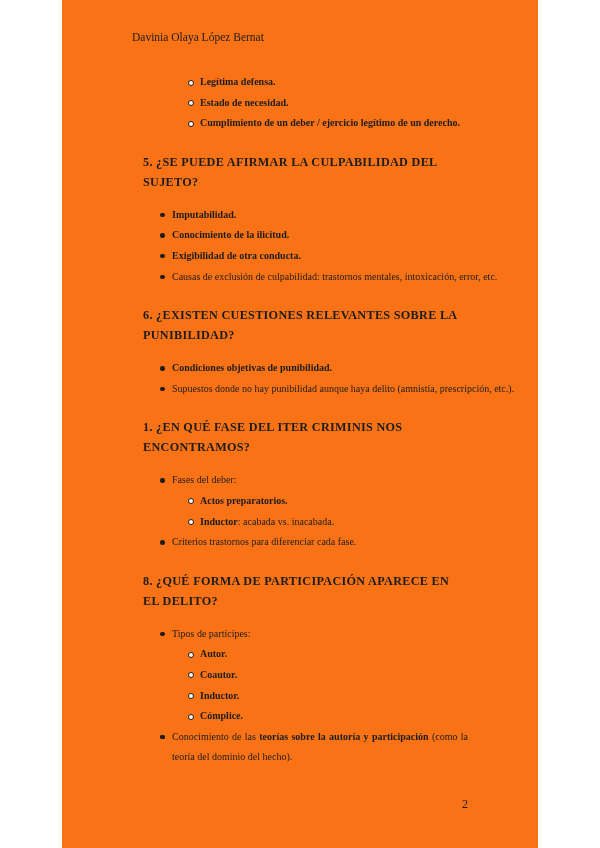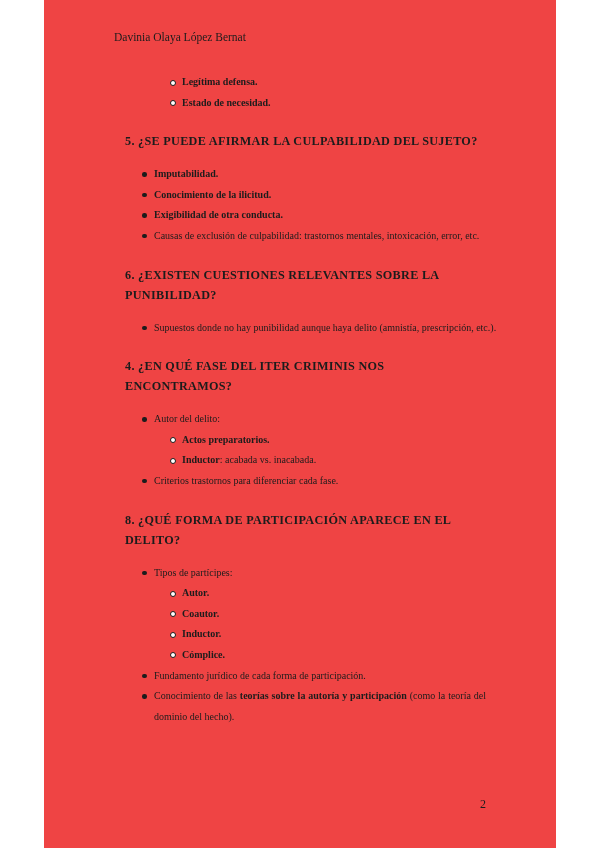--- a/index.html
+++ b/index.html
@@ -1,20 +1,20 @@
 <!DOCTYPE html>
 <html><head>
 <meta charset="utf-8">
 <style>
   html, body { margin: 0; padding: 0; background: #ffffff; }
   .page {
     position: relative;
-    width: 512px;
+    width: 476px;
     height: 848px;
-    background: #ef4444;
+    background: #f97316;
     color: #1c1c1c;
     font-family: "Liberation Serif", "DejaVu Serif", serif;
     font-size: 11.5px;
     overflow: hidden;
     margin: 0 auto;
   }
   .margins {
     position: absolute;
     left: 70px;
     right: 70px;
@@ -80,20 +80,24 @@
     <div class="content">
 
       <div class="row l2 nowrap">
         <span class="bullet-circle"></span>
         <span class="b">Legítima defensa.</span>
       </div>
       <div class="row l2 nowrap">
         <span class="bullet-circle"></span>
         <span class="b">Estado de necesidad.</span>
       </div>
+      <div class="row l2 nowrap">
+        <span class="bullet-circle"></span>
+        <span class="b">Cumplimiento de un deber / ejercicio legítimo de un derecho.</span>
+      </div>
 
       <h2 class="heading">5. ¿SE PUEDE AFIRMAR LA CULPABILIDAD DEL SUJETO?</h2>
       <div class="row l1 nowrap">
         <span class="bullet-disc"></span>
         <span class="b">Imputabilidad.</span>
       </div>
       <div class="row l1 nowrap">
         <span class="bullet-disc"></span>
         <span class="b">Conocimiento de la ilicitud.</span>
       </div>
@@ -102,27 +106,31 @@
         <span class="b">Exigibilidad de otra conducta.</span>
       </div>
       <div class="row l1 nowrap">
         <span class="bullet-disc"></span>
         <span>Causas de exclusión de culpabilidad: trastornos mentales, intoxicación, error, etc.</span>
       </div>
 
       <h2 class="heading">6. ¿EXISTEN CUESTIONES RELEVANTES SOBRE LA PUNIBILIDAD?</h2>
       <div class="row l1 nowrap">
         <span class="bullet-disc"></span>
+        <span class="b">Condiciones objetivas de punibilidad.</span>
+      </div>
+      <div class="row l1 nowrap">
+        <span class="bullet-disc"></span>
         <span>Supuestos donde no hay punibilidad aunque haya delito (amnistía, prescripción, etc.).</span>
       </div>
 
-      <h2 class="heading">4. ¿EN QUÉ FASE DEL ITER CRIMINIS NOS ENCONTRAMOS?</h2>
+      <h2 class="heading">1. ¿EN QUÉ FASE DEL ITER CRIMINIS NOS ENCONTRAMOS?</h2>
       <div class="row l1 nowrap">
         <span class="bullet-disc"></span>
-        <span>Autor del delito:</span>
+        <span>Fases del deber:</span>
       </div>
       <div class="row l2 nowrap">
         <span class="bullet-circle"></span>
         <span class="b">Actos preparatorios.</span><span></span>
       </div>
       <div class="row l2 nowrap">
         <span class="bullet-circle"></span>
         <span class="b">Inductor</span><span>: acabada vs. inacabada.</span>
       </div>
       <div class="row l1 nowrap">
@@ -146,21 +154,20 @@
       <div class="row l2 nowrap">
         <span class="bullet-circle"></span>
         <span class="b">Inductor.</span>
       </div>
       <div class="row l2 nowrap">
         <span class="bullet-circle"></span>
         <span class="b">Cómplice.</span>
       </div>
       <div class="row l1 nowrap">
         <span class="bullet-disc"></span>
-        <span>Fundamento jurídico de cada forma de participación.</span>
       </div>
       <div class="row l1 justified">
         <span class="bullet-disc"></span>
         <span>Conocimiento de las </span><span class="b">teorías sobre la autoría y participación</span><span> (como la teoría del dominio del hecho).</span>
       </div>
 
     </div>
   </div>
 
   <div class="page-number">2</div>

